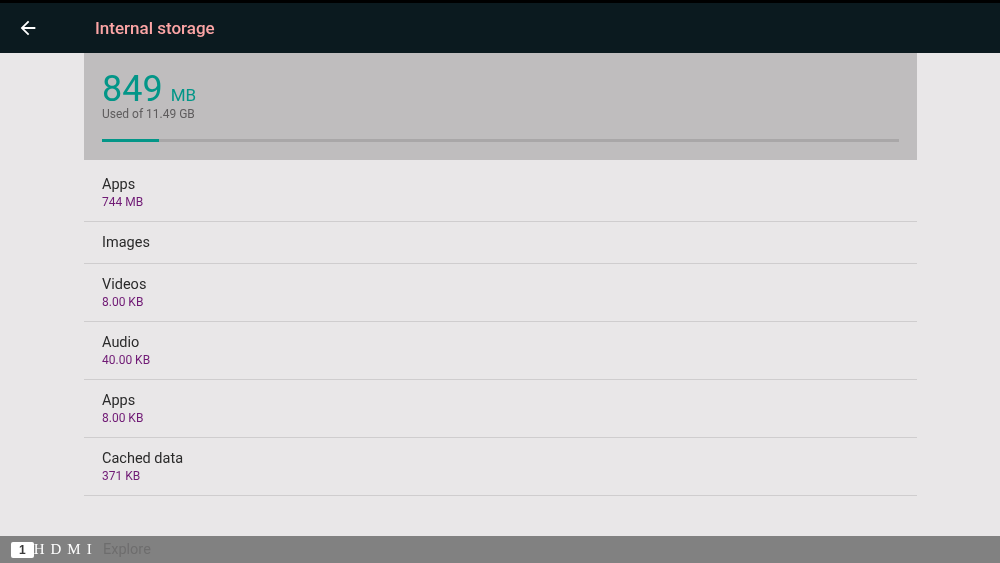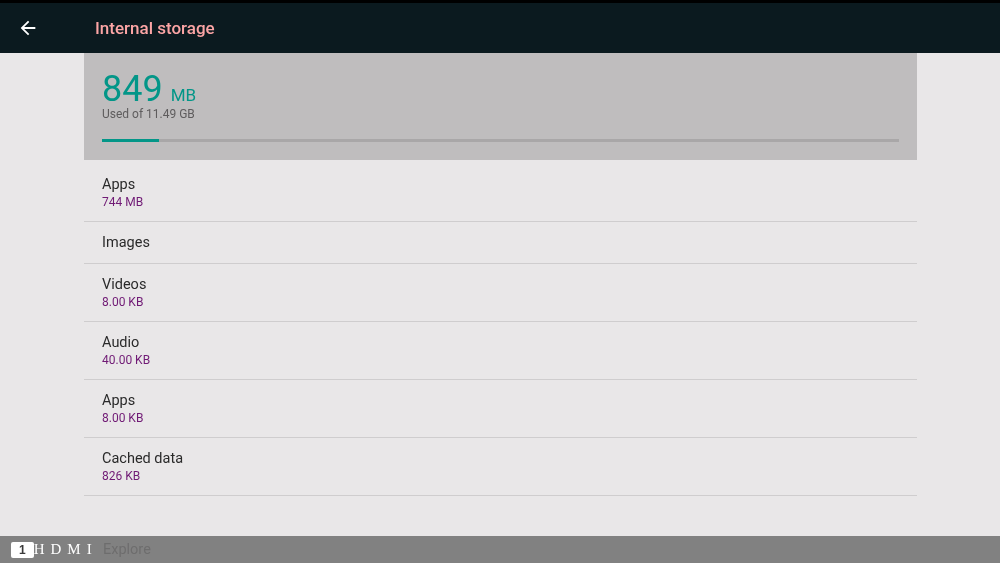--- a/index.html
+++ b/index.html
@@ -173,21 +173,21 @@
       <div class="row">
         <div class="label">Audio</div>
         <div class="value">40.00 KB</div>
       </div>
       <div class="row">
         <div class="label">Apps</div>
         <div class="value">8.00 KB</div>
       </div>
       <div class="row">
         <div class="label">Cached data</div>
-        <div class="value">826 KB</div>
+        <div class="value">371 KB</div>
       </div>
     </div>
 
   </div>
 
   <div class="explore-faint">Explore</div>
 
   <div class="hdmi-bar">
     <span class="hdmi-badge">1</span>
     <span class="hdmi-label">HDMI</span>

